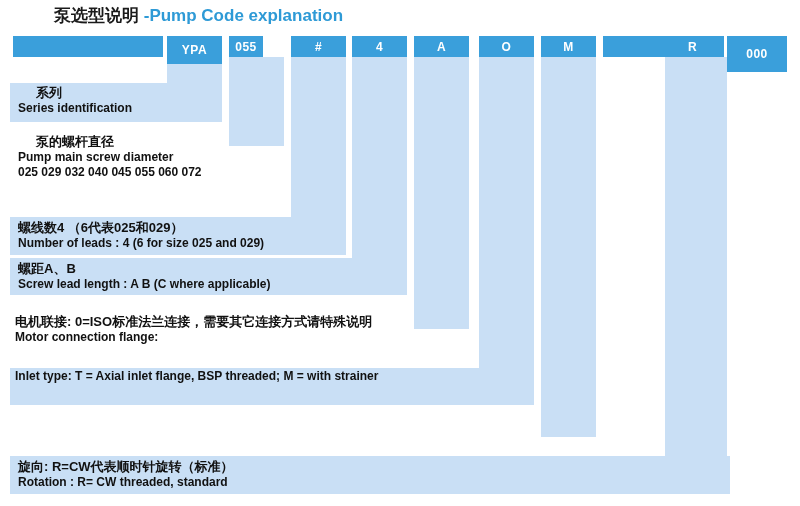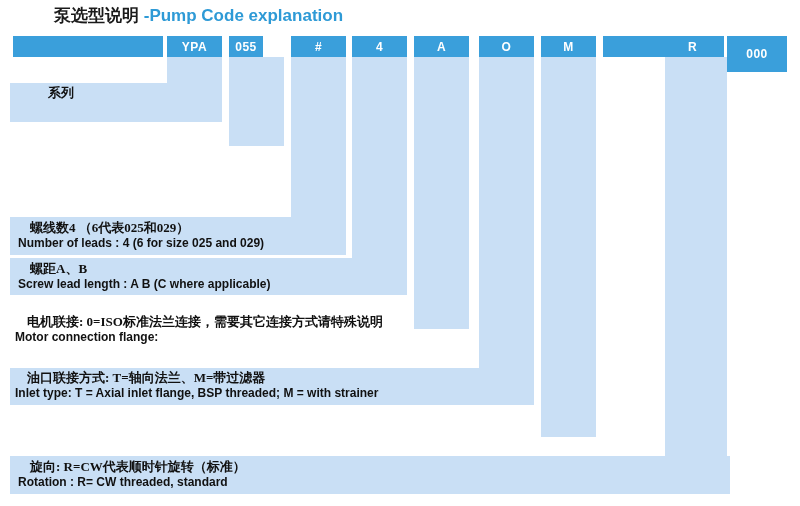--- a/index.html
+++ b/index.html
@@ -49,25 +49,24 @@
     background:#c9dff5;
   }
 
   
   .txt{
     position:absolute;
     white-space:nowrap;
     color:#111111;
   }
   .cn-line{
-    font-family:Liberation Serif, serif;
+    font-family:Liberation Sans, sans-serif;
     font-size:13px;font-weight:bold;
     line-height:17px;
     color:#111;
-    margin-left:12px;
   }
   .en-line{
     font-family:"Liberation Sans","DejaVu Sans",sans-serif;
     font-size:12px;font-weight:bold;
     line-height:15px;
     color:#111;
   }
 </style>
 </head>
 <body>
@@ -89,21 +88,21 @@
   <div class="bar" style="left:665px;top:57px;width:62px;height:436px;"></div>
 
   <div class="band" style="left:10px;top:83px;width:212px;height:39px;"></div>
   <div class="band" style="left:10px;top:217px;width:336px;height:38px;"></div>
   <div class="band" style="left:10px;top:258px;width:397px;height:37px;"></div>
   <div class="band" style="left:10px;top:368px;width:524px;height:37px;"></div>
   <div class="band" style="left:10px;top:456px;width:720px;height:38px;"></div>
 
   <div class="hdr-left" style="left:13px;top:36px;width:150px;height:21px;"></div>
 
-  <div class="hdr-cell" style="left:167px;top:36px;width:55px;height:21px;">
+  <div class="hdr-cell" style="left:167px;top:36px;width:55px;height:28px;">
       <span>YPA</span>
     </div>
   <div class="hdr-cell" style="left:229px;top:36px;width:34px;height:21px;">
       <span>055</span>
     </div>
   <div class="hdr-cell" style="left:291px;top:36px;width:55px;height:21px;">
       <span>#</span>
     </div>
   <div class="hdr-cell" style="left:352px;top:36px;width:55px;height:21px;">
       <span>4</span>
@@ -122,40 +121,45 @@
     </div>
   <div class="hdr-cell" style="left:665px;top:36px;width:55px;height:21px;">
       <span>R</span>
     </div>
   <div class="hdr-cell" style="left:727px;top:36px;width:60px;height:36px;">
       <span>000</span>
     </div>
 
   <div class="txt" style="left:18px;top:84px;">
     <div class="cn-line" style="padding-left:18px;">系列</div>
+    <div class="en-line">Series identification</div>
   </div>
 
+  <div class="txt" style="left:18px;top:133px;">
+    <div class="cn-line" style="padding-left:18px;">泵的螺杆直径</div>
+    <div class="en-line">Pump main screw diameter</div>
+    <div class="en-line">025 029 032 040 045 055 060 072</div>
+  </div>
 
   <div class="txt" style="left:18px;top:219px;">
     <div class="cn-line">螺线数4 （6代表025和029）</div>
     <div class="en-line">Number of leads : 4 (6 for size 025 and 029)</div>
   </div>
 
   <div class="txt" style="left:18px;top:260px;">
     <div class="cn-line">螺距A、B</div>
     <div class="en-line">Screw lead length : A B (C where applicable)</div>
   </div>
 
   <div class="txt" style="left:15px;top:313px;">
     <div class="cn-line">电机联接: 0=ISO标准法兰连接，需要其它连接方式请特殊说明</div>
     <div class="en-line">Motor connection flange:</div>
   </div>
 
   <div class="txt" style="left:15px;top:369px;">
-    <div class="cn-line">油口联接方式: T=轴向法兰、M=带过滤器</div>
     <div class="en-line">Inlet type: T = Axial inlet flange, BSP threaded; M = with strainer</div>
   </div>
 
 
   <div class="txt" style="left:18px;top:458px;">
     <div class="cn-line">旋向: R=CW代表顺时针旋转（标准）</div>
     <div class="en-line">Rotation : R= CW threaded, standard</div>
   </div>
 
 </div>

